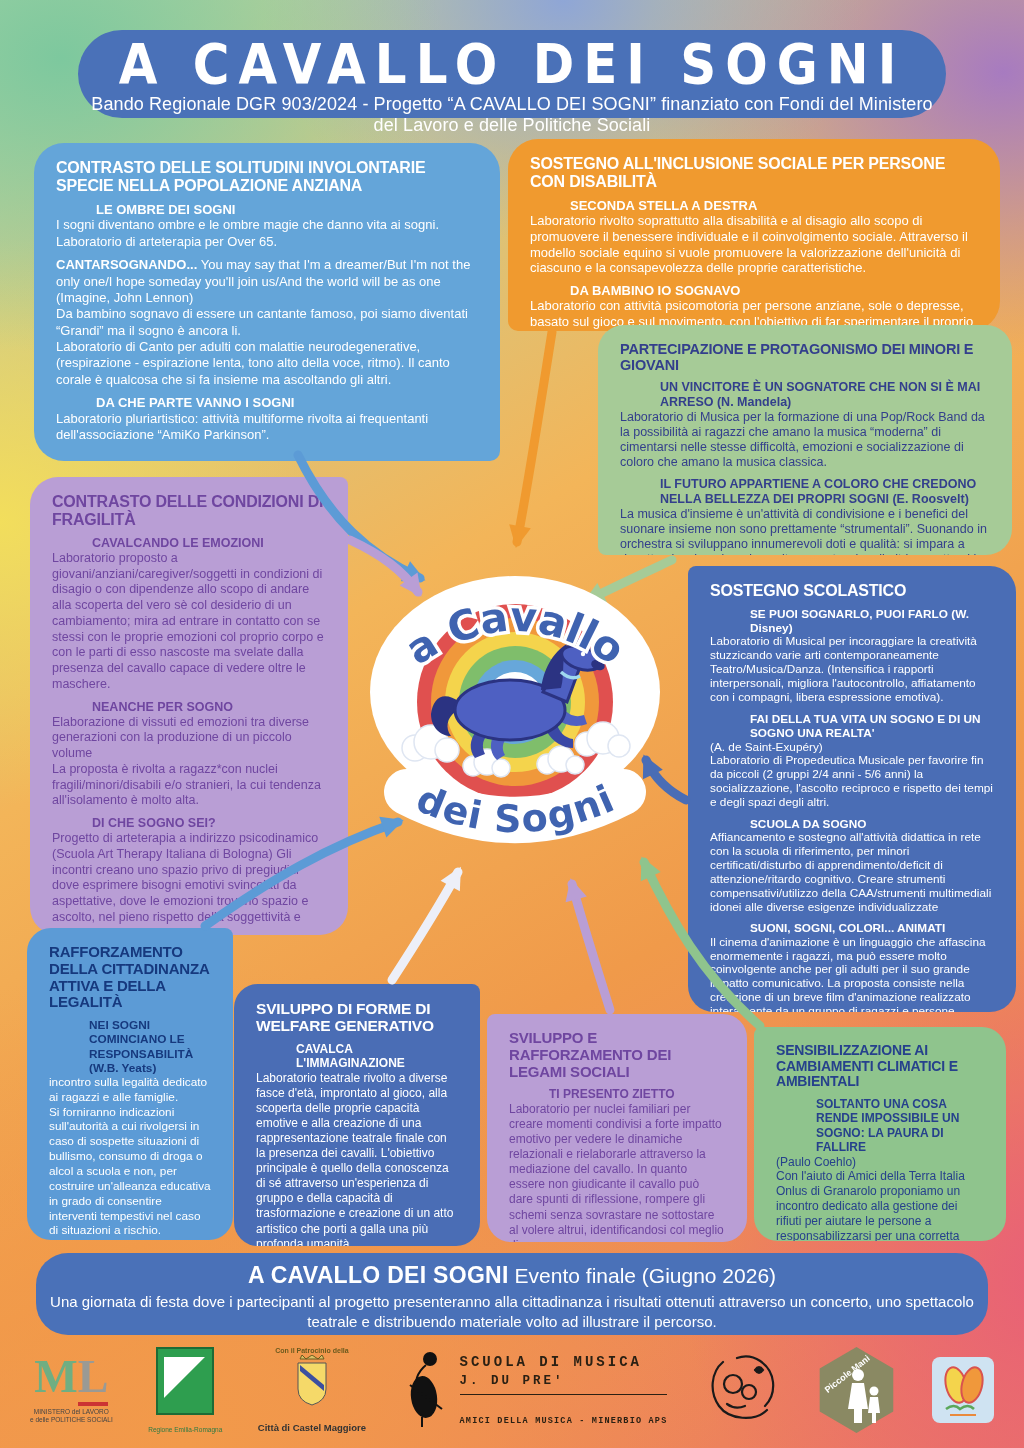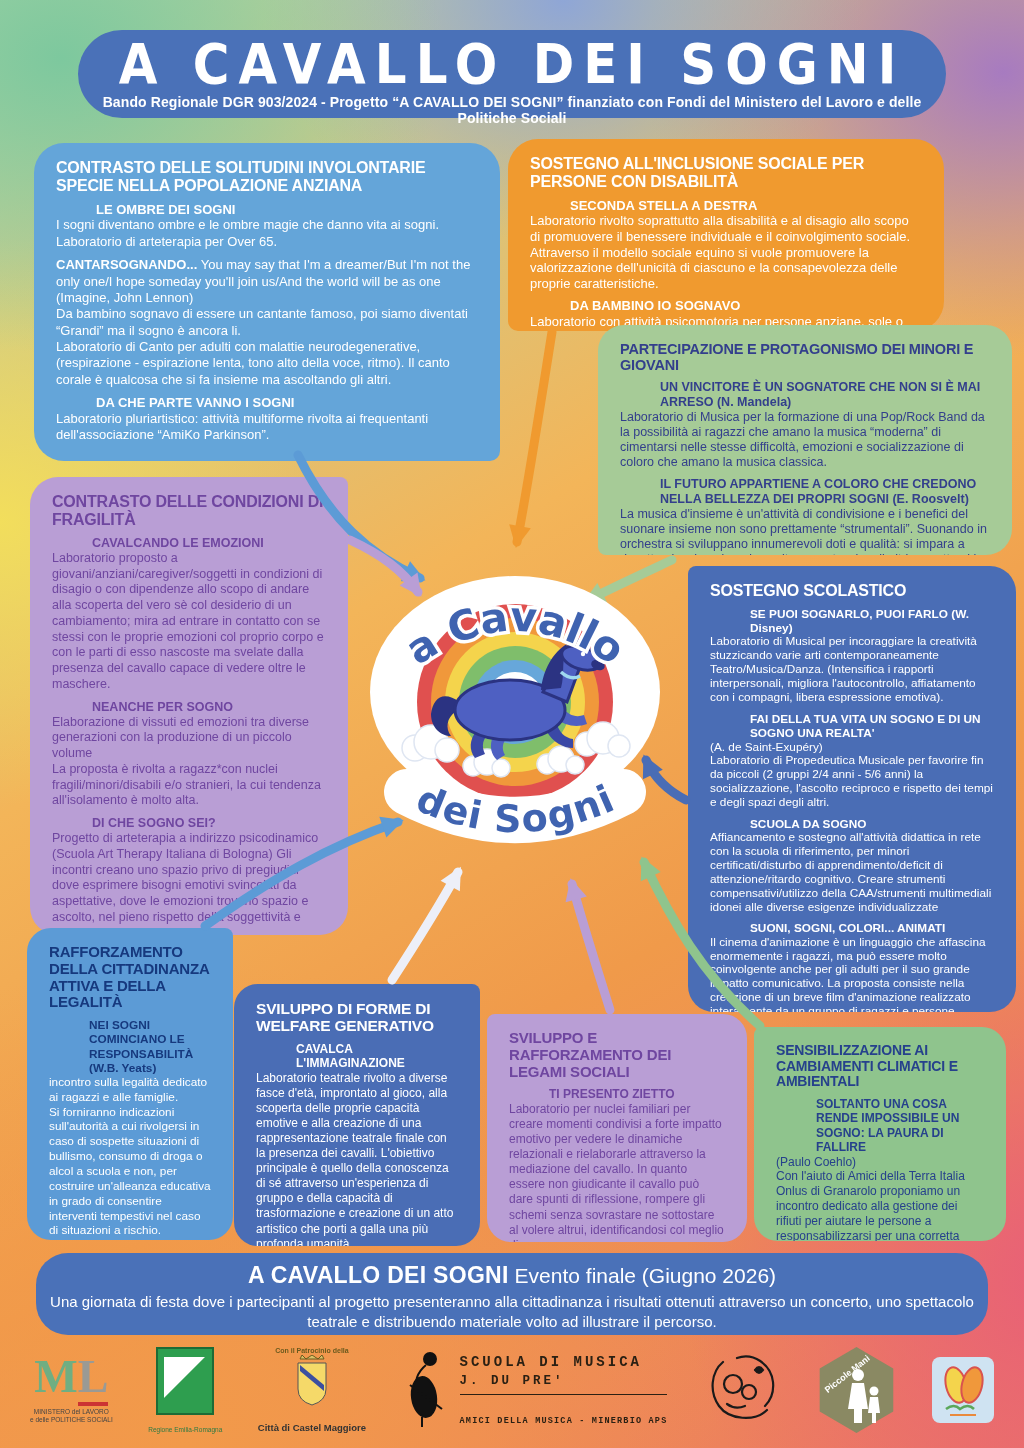--- a/index.html
+++ b/index.html
@@ -13,32 +13,32 @@
       radial-gradient(45% 28% at 0% 36%, #f2de5c 0%, rgba(242,222,92,0) 70%),
       radial-gradient(60% 42% at 104% 88%, #e85f78 0%, rgba(232,95,120,0) 62%),
       radial-gradient(70% 45% at 18% 100%, #f29a4a 0%, rgba(242,154,74,0) 75%),
       linear-gradient(150deg,#b7d9a8 0%,#f3b559 40%,#f09a4a 65%,#ec7a62 100%);
   }
   
   .hbanner{position:absolute;left:78px;top:30px;width:868px;height:88px;background:#4A71B8;
     border-radius:44px;color:#fff;text-align:center;box-sizing:border-box;padding-top:8px;}
   .htitle{font-family:"DejaVu Sans",sans-serif;font-weight:bold;font-size:50px;line-height:1.05;
     letter-spacing:9px;transform:scaleY(1.1);}
-  .hsub{font-size:14px;font-weight:bold;margin-top:3px;letter-spacing:.1px;}
+  .hsub{font-size:18px;font-weight:normal;margin-top:3px;letter-spacing:.1px;}
   
   .bx{position:absolute;box-sizing:border-box;overflow:hidden;padding:16px 22px 12px;}
   .bx h2{margin:0 0 6px;font-size:16px;line-height:1.12;letter-spacing:-.2px;font-weight:bold;}
   .sec{margin-top:7px;}
   .sh{font-weight:bold;line-height:1.2;padding-left:40px;}
   .shi{font-weight:bold;}
   .sattr{line-height:1.2;}
   .sb{white-space:pre-line;line-height:1.26;}
   
   .b1{left:34px;top:143px;width:466px;height:318px;background:#64A5D9;border-radius:30px 30px 10px 30px;color:#fff;font-size:13px;}
-  .b2{left:508px;top:139px;width:436px;height:192px;background:#F09A2F;border-radius:30px 30px 30px 10px;color:#fff;font-size:13px;}
+  .b2{left:508px;top:139px;width:492px;height:192px;background:#F09A2F;border-radius:30px 30px 30px 10px;color:#fff;font-size:13px;}
   .b2 .sb{line-height:1.2}
   .b3{left:598px;top:325px;width:414px;height:230px;background:#A6CB97;border-radius:26px 26px 26px 8px;color:#333F8C;font-size:12.5px;}
   .b3 h2{font-size:14.5px}
   .b3 .sb{line-height:1.2}
   .b4{left:30px;top:477px;width:318px;height:458px;background:#B99ED5;border-radius:28px 8px 28px 28px;color:#6F46A0;font-size:12.5px;}
   .b5{left:688px;top:566px;width:328px;height:446px;background:#4A6DB5;border-radius:8px 26px 26px 26px;color:#fff;font-size:11.8px;}
   .b5 h2{font-size:16px}
   .b5 .sb{line-height:1.18}
   .b6{left:27px;top:928px;width:206px;height:312px;background:#5C9BD6;border-radius:24px 8px 24px 24px;color:#fff;font-size:11.8px;}
   .b6 h2,.b6 .sh{color:#16397E;}

